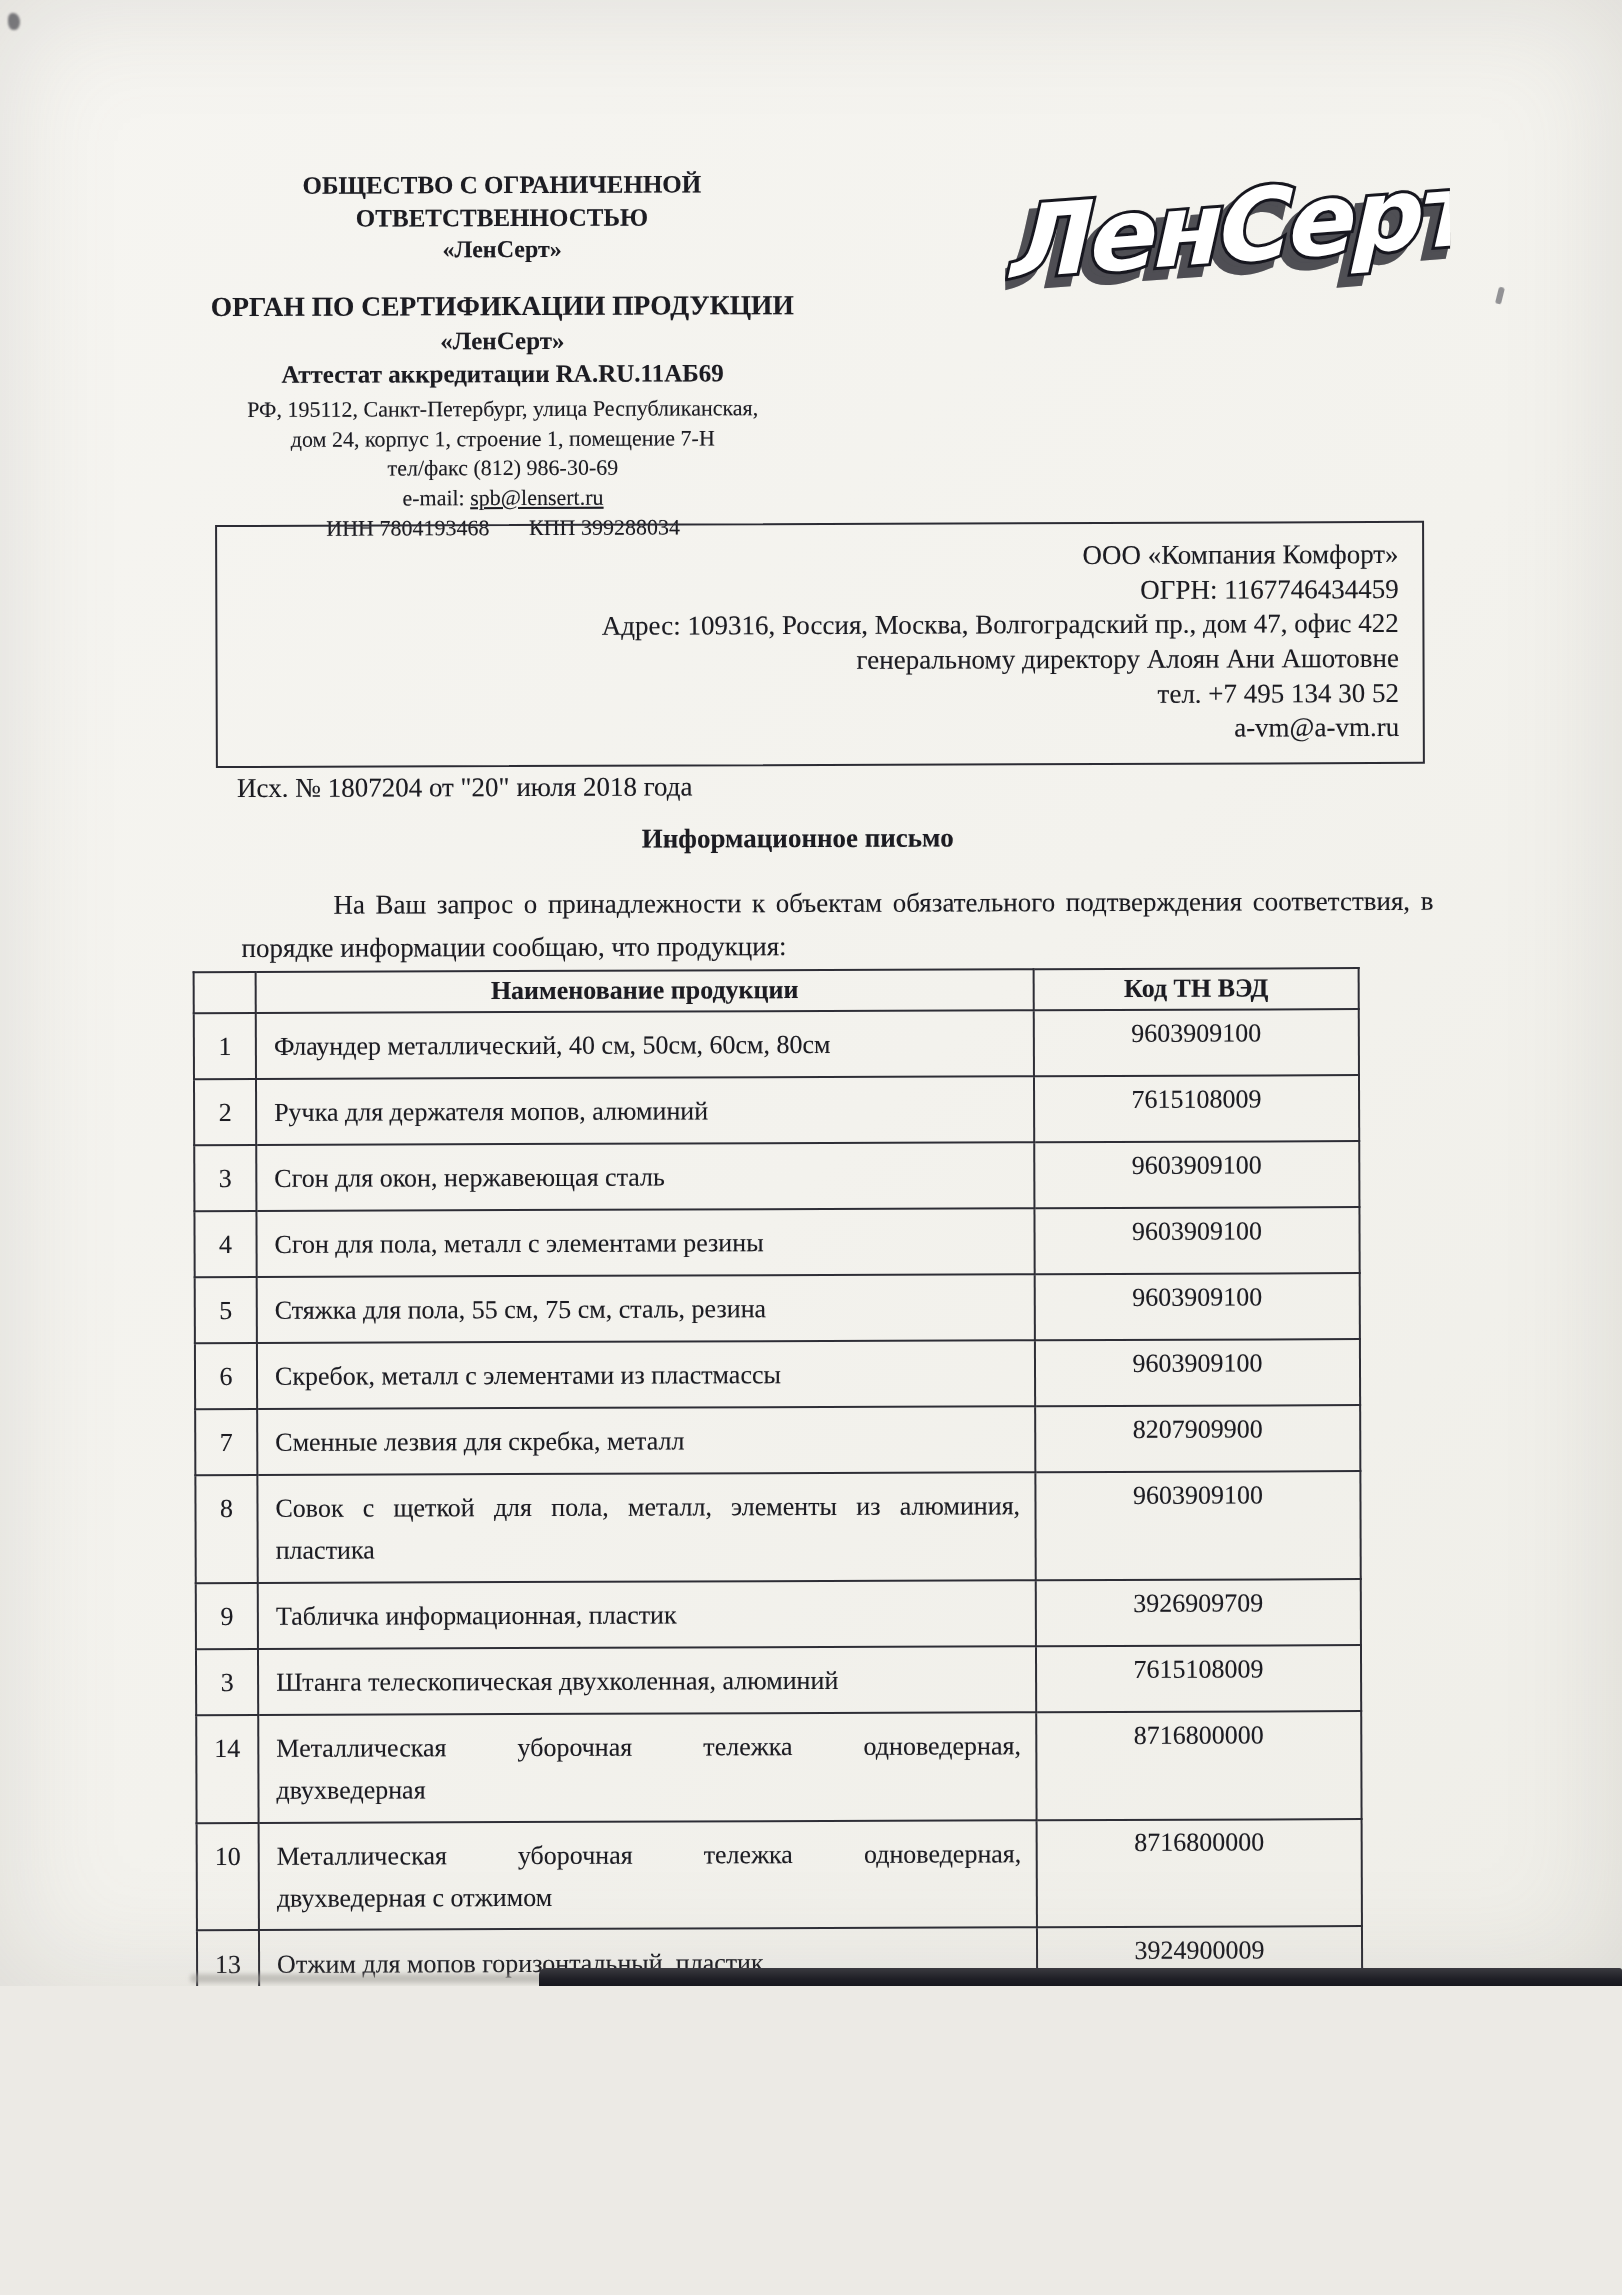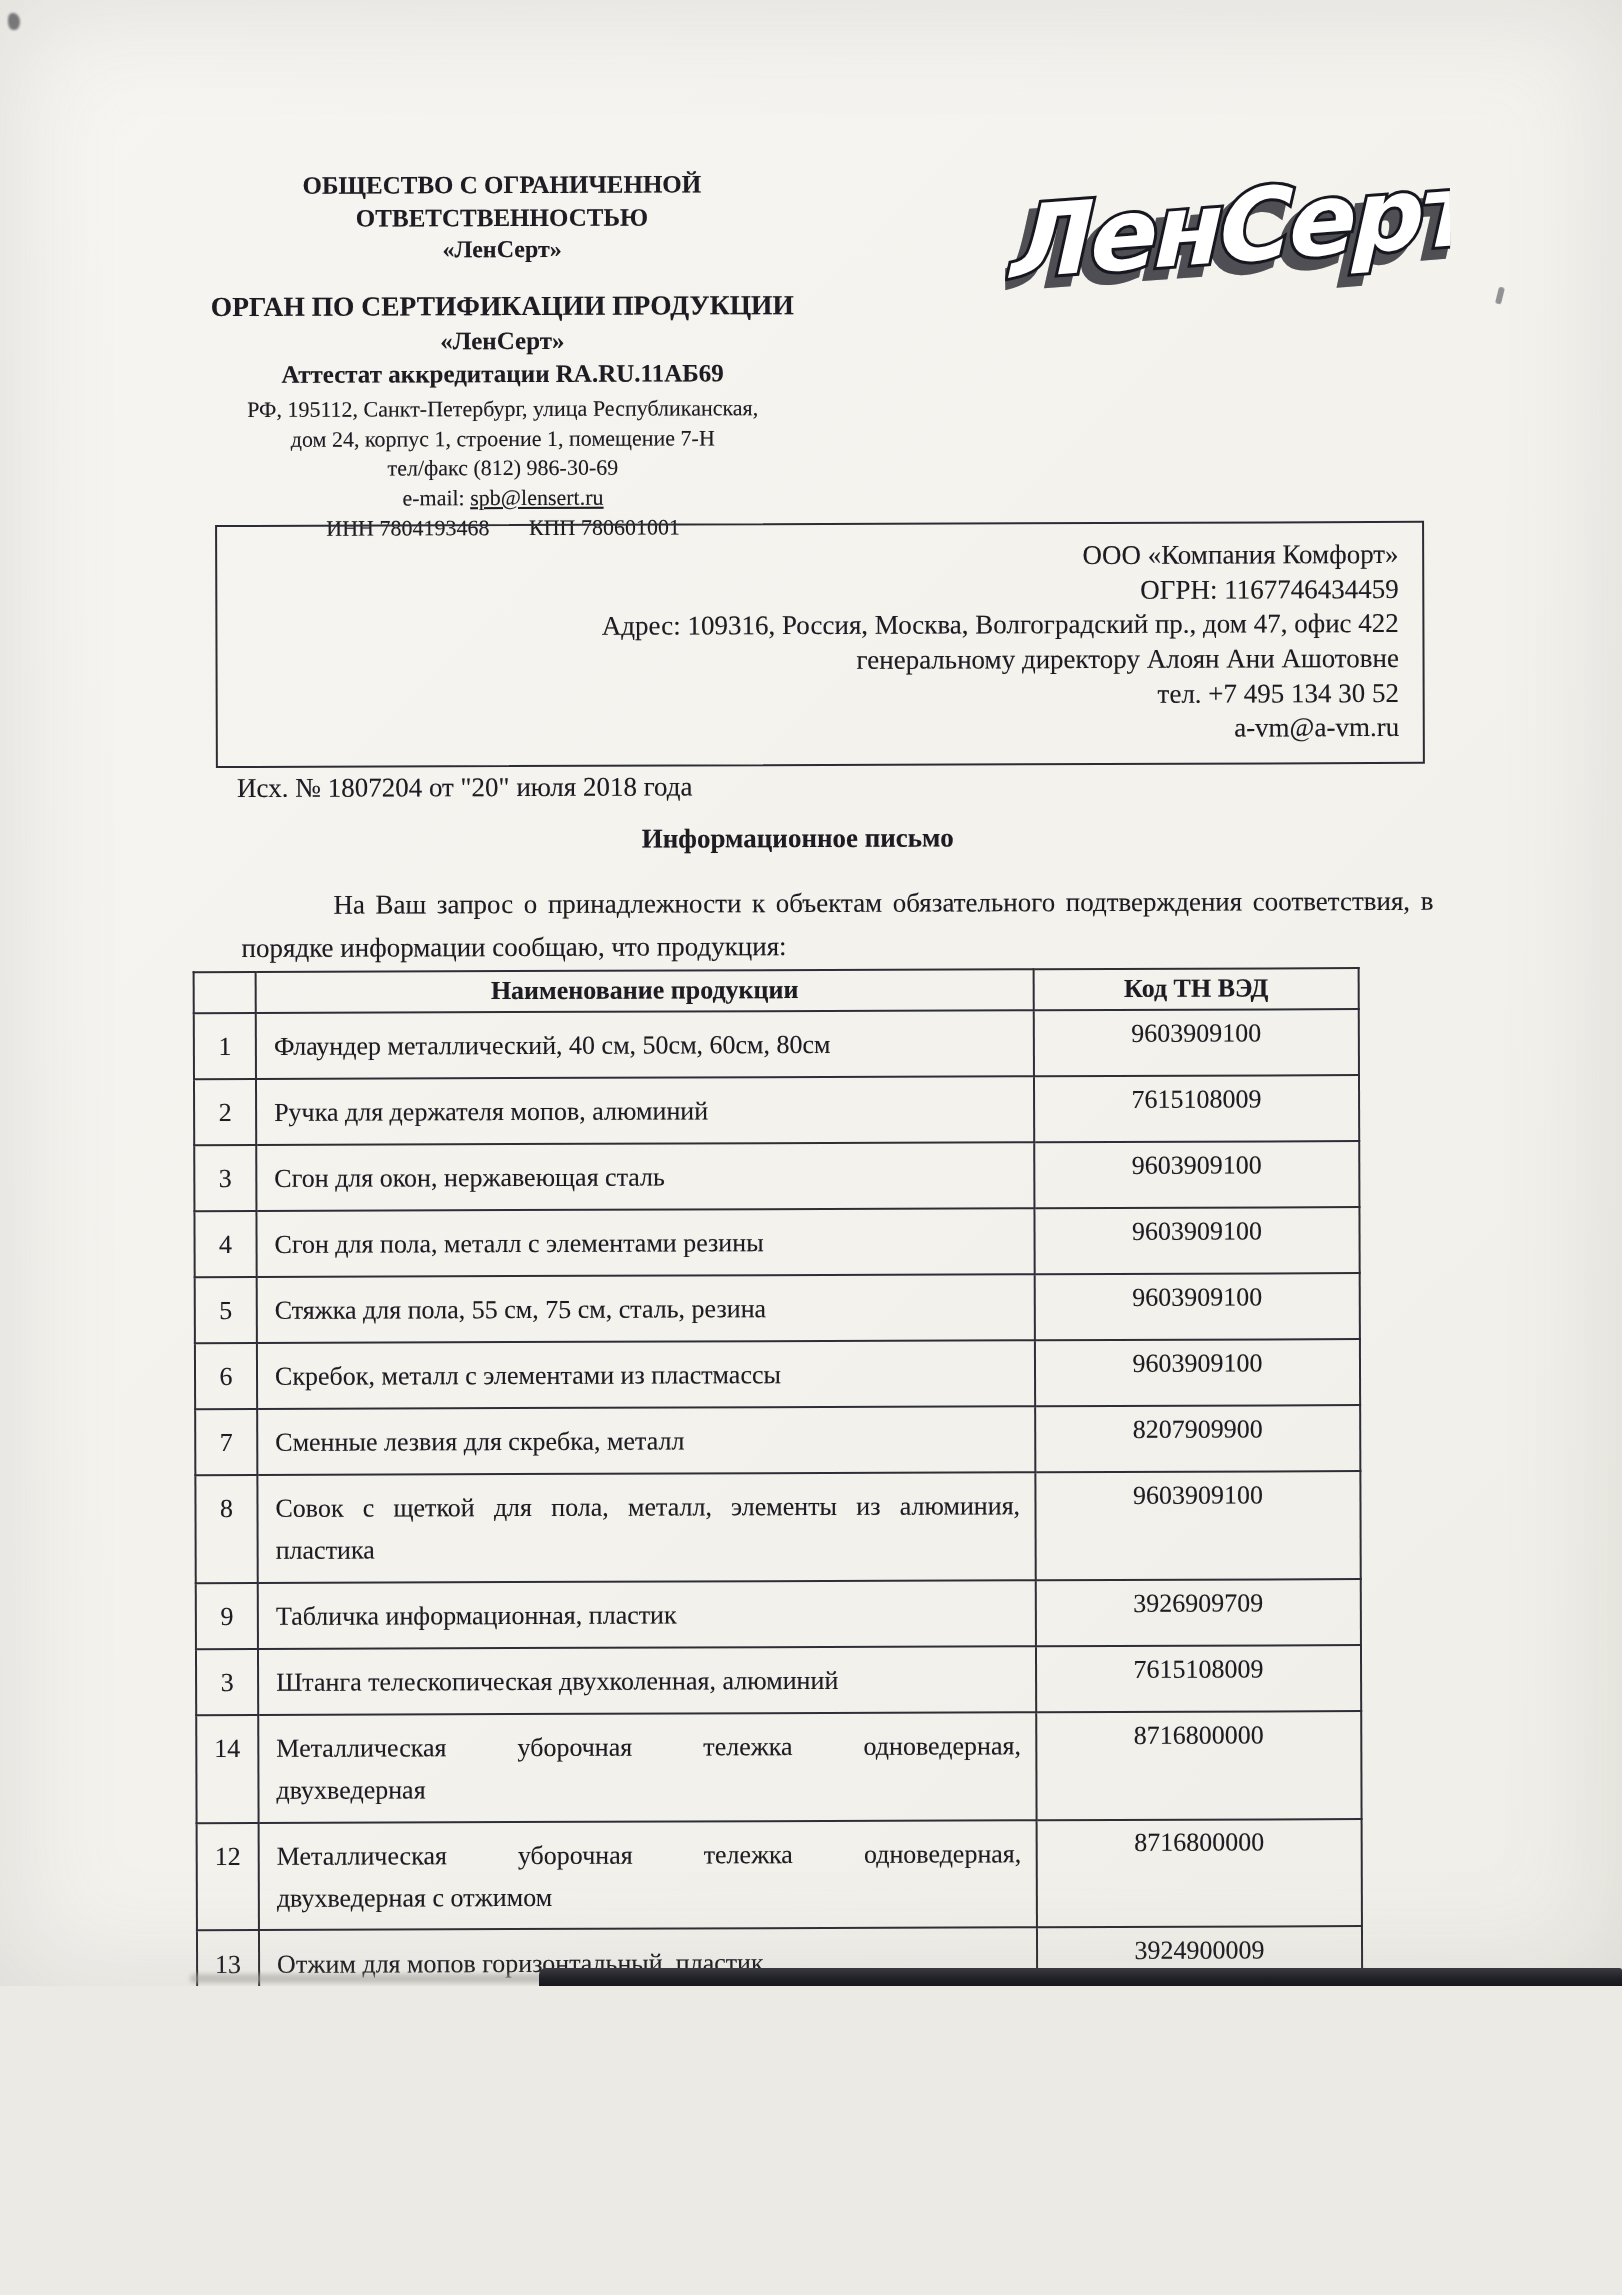--- a/index.html
+++ b/index.html
@@ -178,21 +178,21 @@
       <div class="lh-accred">Аттестат аккредитации RA.RU.11АБ69</div>
       <div class="lh-small">РФ, 195112, Санкт-Петербург, улица Республиканская,</div>
       <div class="lh-small">дом 24, корпус 1, строение 1, помещение 7-Н</div>
       <div class="lh-small">тел/факс (812) 986-30-69</div>
       <div class="lh-small">
         <span>e-mail:</span>
         <span class="lh-email-link">spb@lensert.ru</span>
       </div>
       <div class="lh-small lh-innkpp">
         <span>ИНН 7804193468</span>
-        <span>КПП 780601001</span>
+        <span>КПП 399288034</span>
       </div>
     </div>
 
     <div class="logo-wrap">
       <svg width="445" height="190" viewBox="0 0 680 290">
         <g transform="rotate(-4 340 145) skewX(-6)">
           <text x="10" y="196" class="logo-shadow">ЛенСерт</text>
           <text x="24" y="182" class="logo-main">ЛенСерт</text>
         </g>
       </svg>
@@ -280,21 +280,21 @@
       </tr>
       <tr class="r-double">
         <td class="c-num">14</td>
         <td class="c-name">
           <div class="spread">Металлическая уборочная тележка одноведерная,</div>
           <div class="line2">двухведерная</div>
         </td>
         <td class="c-code">8716800000</td>
       </tr>
       <tr class="r-double">
-        <td class="c-num">12</td>
+        <td class="c-num">10</td>
         <td class="c-name">
           <div class="spread">Металлическая уборочная тележка одноведерная,</div>
           <div class="line2">двухведерная с отжимом</div>
         </td>
         <td class="c-code">8716800000</td>
       </tr>
       <tr class="r-single">
         <td class="c-num">13</td>
         <td class="c-name">Отжим для мопов горизонтальный, пластик</td>
         <td class="c-code">3924900009</td>

